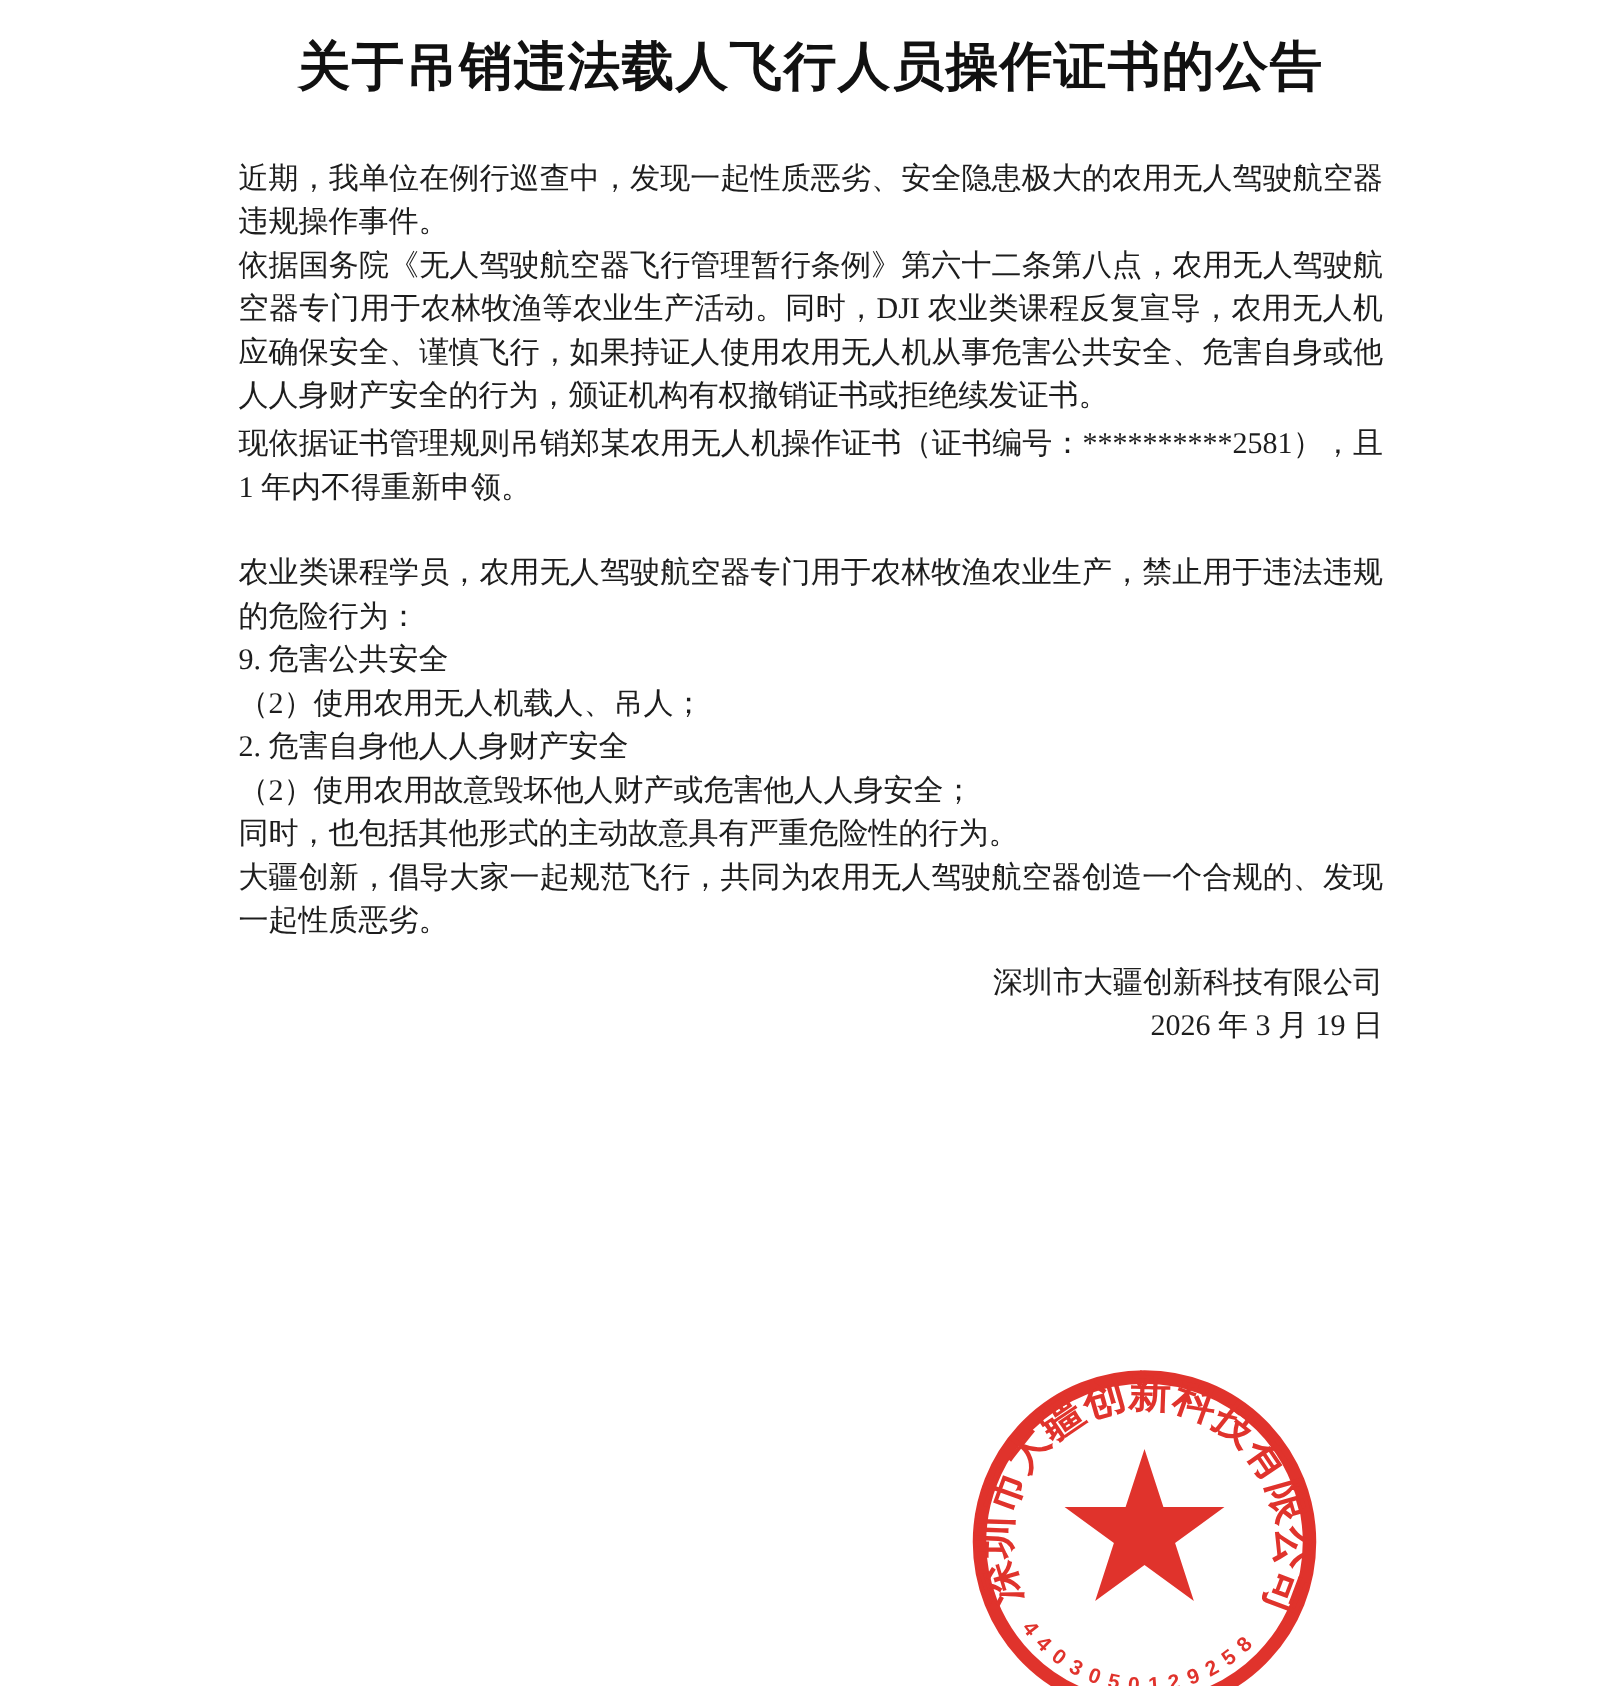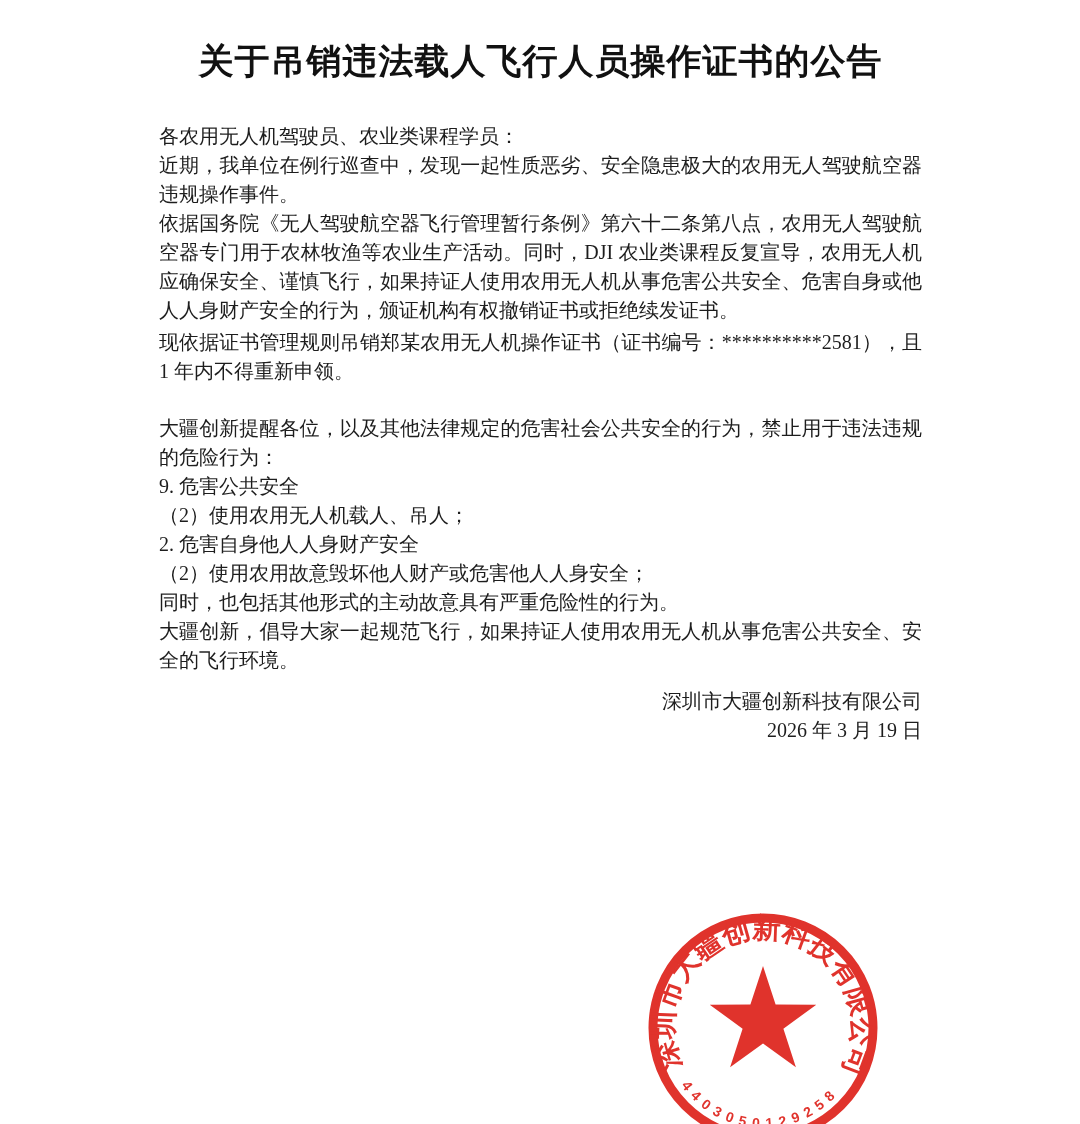--- a/index.html
+++ b/index.html
@@ -7,21 +7,21 @@
   body {
     position: relative;
     background: #ffffff;
     overflow: hidden;
     font-family: "Liberation Serif", serif;
     color: #1d1d1d;
   }
   .doc {
     position: absolute;
     left: 159px;
-    top: 38px;
+    top: 21px;
     width: 763px;
   }
   .doc-title {
     font-size: 35px;
     line-height: 48px;
     font-weight: 700;
     text-align: center;
     letter-spacing: 1px;
     color: #111111;
     margin-bottom: 36px;
@@ -68,39 +68,38 @@
     letter-spacing: 1px;
   }
 </style>
 </head>
 <body>
 
 <div class="doc">
 
   <div class="doc-title">关于吊销违法载人飞行人员操作证书的公告</div>
 
-  <div class="para first">各农用无人机驾驶员、农业类课程学员：</div>
 
   <div class="para">近期，我单位在例行巡查中，发现一起性质恶劣、安全隐患极大的农用无人驾驶航空器违规操作事件。</div>
 
 
   <div class="para">依据国务院《无人驾驶航空器飞行管理暂行条例》第六十二条第八点，农用无人驾驶航空器专门用于农林牧渔等农业生产活动。同时，DJI 农业类课程反复宣导，农用无人机应确保安全、谨慎飞行，如果持证人使用农用无人机从事危害公共安全、危害自身或他人人身财产安全的行为，颁证机构有权撤销证书或拒绝续发证书。</div>
 
   <div class="para no-gap">现依据证书管理规则吊销郑某农用无人机操作证书（证书编号：**********2581），且 1 年内不得重新申领。</div>
 
   <div class="list-block">
-    <div class="list-line">大疆创新提醒各位，以及其他法律规定的危害社会公共安全的行为，禁止用于违法违规的危险行为：</div>
+    <div class="list-line">农业类课程学员，农用无人驾驶航空器专门用于农林牧渔农业生产，禁止用于违法违规的危险行为：</div>
     <div class="list-line">9. 危害公共安全</div>
     <div class="list-line">（2）使用农用无人机载人、吊人；</div>
     <div class="list-line">2. 危害自身他人人身财产安全</div>
     <div class="list-line">（2）使用农用故意毁坏他人财产或危害他人人身安全；</div>
     <div class="list-line">同时，也包括其他形式的主动故意具有严重危险性的行为。</div>
   </div>
 
-  <div class="para">大疆创新，倡导大家一起规范飞行，如果持证人使用农用无人机从事危害公共安全、安全的飞行环境。</div>
+  <div class="para">大疆创新，倡导大家一起规范飞行，共同为农用无人驾驶航空器创造一个合规的、发现一起性质恶劣。</div>
 
   <div class="signature">
     <div>深圳市大疆创新科技有限公司</div>
     <div>2026 年 3 月 19 日</div>
   </div>
 
 </div>
 
 <div class="stamp">
   <svg viewBox="0 0 240 240" xmlns="http://www.w3.org/2000/svg">

